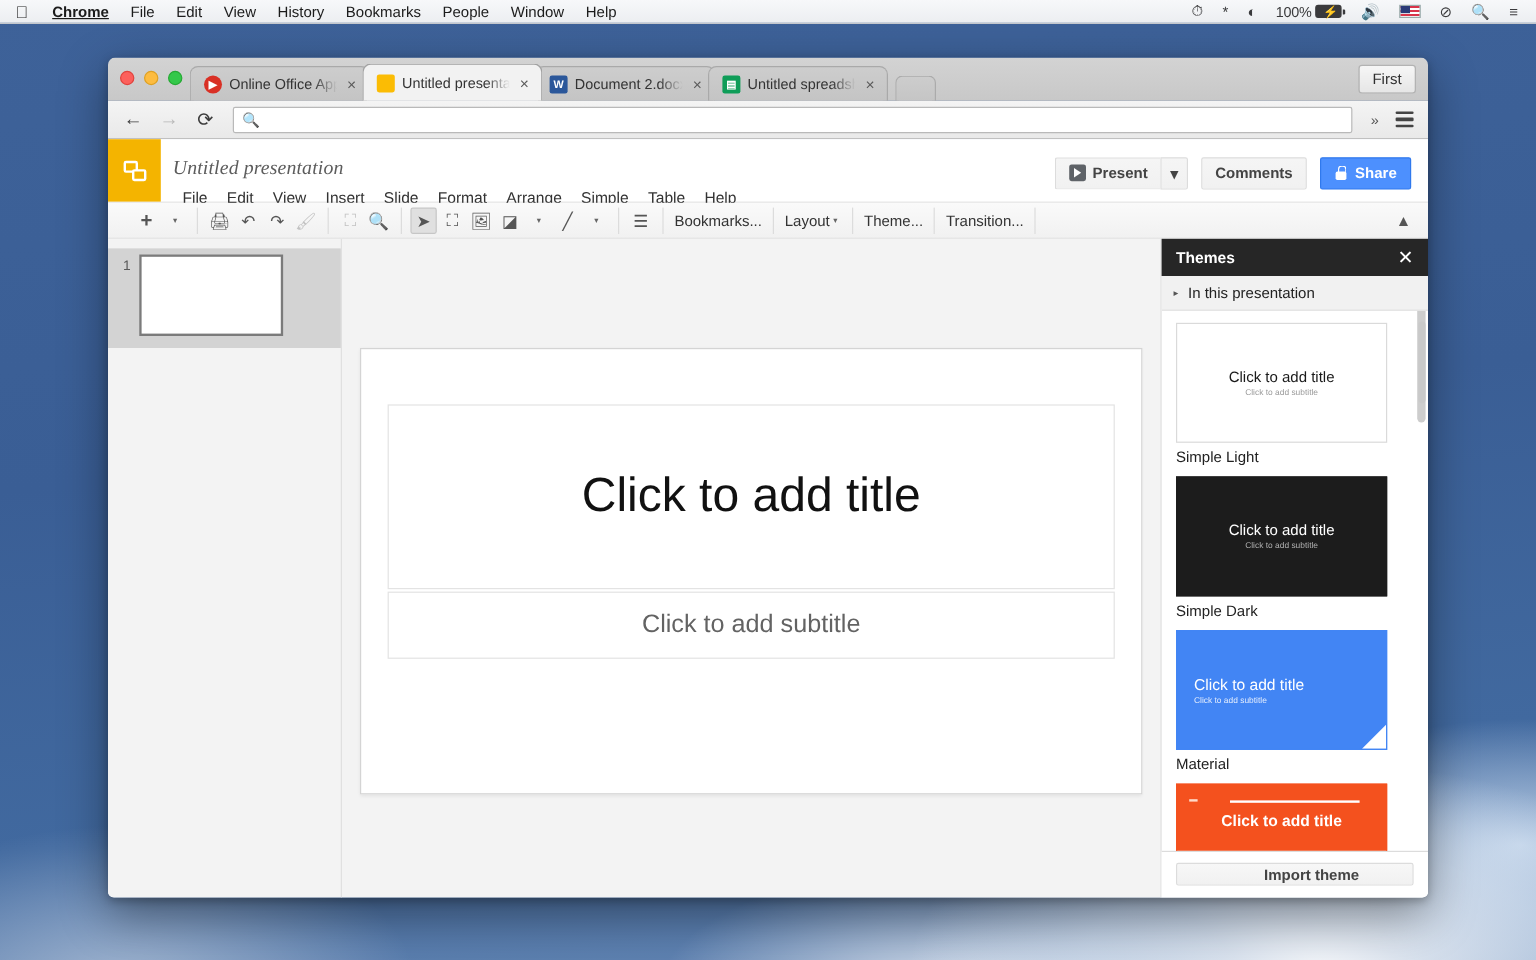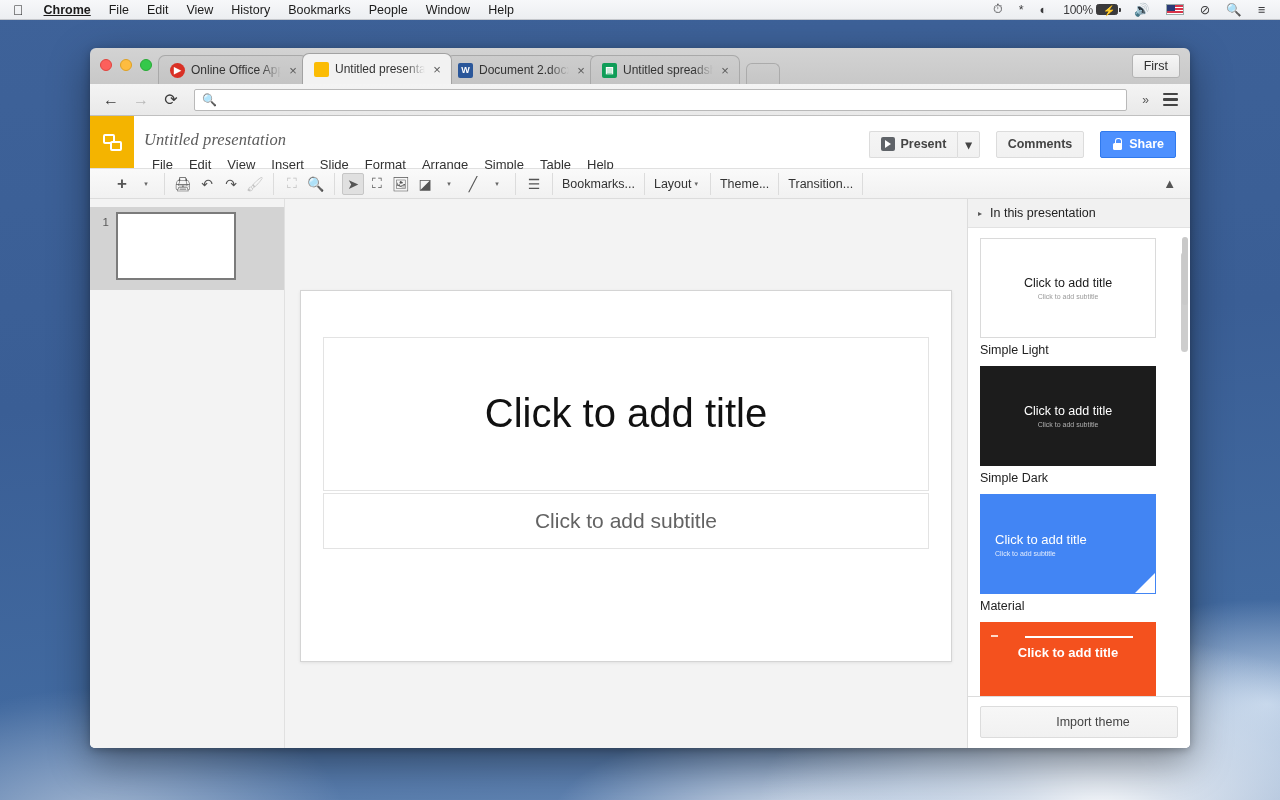--- a/index.html
+++ b/index.html
@@ -99,21 +99,21 @@
   #appheader { height:53px; display:flex; border-bottom:1px solid #e0e0e0; background:#fff; }
   #logo { width:44px; background:#f4b400; display:flex; align-items:center; justify-content:center; }
   .logoicon { position:relative; width:19px; height:17px; }
   .logoicon i { position:absolute; border:2px solid #fff; border-radius:2px; }
   .logoicon i.b1 { left:0; top:0; width:12px; height:10px; }
   .logoicon i.b2 { right:0; bottom:0; width:12px; height:10px; background:#f4b400; }
   #titlearea { flex:1; padding:14px 0 0 10px; }
   #doctitle { font-size:16.5px; color:#5c5c5c; font-style:italic; font-family:"Liberation Serif", serif; letter-spacing:.1px; }
   #menus { display:flex; margin-top:5px; }
   #menus .m { font-size:13px; color:#333; padding:2px 8px; border-radius:2px; }
-  #headbtns { display:flex; align-items:center; gap:16px; padding:0 14px 0 0; margin-top:4px; }
+  #headbtns { display:flex; align-items:center; gap:11px; padding:0 14px 0 0; margin-top:4px; }
   .gbtn { height:27px; padding:0 11px; display:flex; align-items:center; gap:6px;
      font-size:12.5px; font-weight:bold; color:#444;
      background:linear-gradient(#f5f5f5,#f1f1f1); border:1px solid #dcdcdc; border-radius:2px; }
   .gbtn.split-l { border-radius:2px 0 0 2px; border-right:none; }
   .gbtn.split-r { border-radius:0 2px 2px 0; padding:0 7px; }
   .playic { width:14px; height:14px; background:#5f6368; border-radius:2px; display:flex;
      align-items:center; justify-content:center; }
   .playic:after { content:""; border-left:6px solid #fff; border-top:4px solid transparent; border-bottom:4px solid transparent; margin-left:1.5px; }
   .gbtn.blue { background:#4d90fe; border-color:#3079ed; color:#fff; }
   .lockic { width:11px; height:12px; position:relative; }
@@ -182,22 +182,22 @@
      justify-content:center; padding-left:14px; }
   .thumb.material .tt { color:#fff; font-size:13px; } .thumb.material .ts { color:#e2ecfd; }
   .thumb.material:after { content:""; position:absolute; right:0; bottom:0; width:0; height:0;
      border-left:20px solid transparent; border-bottom:20px solid #fff; }
   .thumb.orange { background:#f4511e; border-color:#f4511e; justify-content:flex-start; padding-top:22px; }
   .thumb.orange .tt { color:#fff; font-weight:bold; font-size:13px; }
   .thumb.orange .rule { position:absolute; top:13px; left:44px; right:22px; height:1.5px; background:#fff; }
   .thumb.orange .dash { position:absolute; top:12px; left:10px; width:7px; height:1.5px; background:#ffd9c9; }
   .tname { font-size:12.5px; color:#222; margin-top:5px; }
   #themesfooter { border-top:1px solid #dcdcdc; padding:9px 12px 10px; background:#fff; }
-  #importbtn { width:100%; height:32px; display:flex; align-items:center; justify-content:center;
-     font-size:12.5px; font-weight:normal; color:#444;
+  #importbtn { width:100%; height:19px; display:flex; align-items:center; justify-content:center;
+     font-size:12.5px; font-weight:bold; color:#444;
      background:linear-gradient(#f7f7f7,#f1f1f1); border:1px solid #dcdcdc; border-radius:2px;padding-left:28px; }
   .scroll { position:absolute; right:2px; top:38px; width:6px; height:68px; background:#c9c9c9; border-radius:3px; }
   #canvscroll { position:absolute; right:2px; top:204px; width:7px; height:100px; background:#cdcdcd; border-radius:4px; }
 </style>
 </head>
 <body>
 
 <div id="wallpaper"></div>
 
 <div id="menubar">
@@ -377,20 +377,24 @@
             </div>
             <div class="ph" id="ph-sub">
               <span>Click to add subtitle</span>
             </div>
           </div>
           <div id="canvscroll"></div>
         </div>
       </div>
 
       <div id="themes">
+        <div id="themeshdr">
+          <span>Themes</span>
+          <span class="x">✕</span>
+        </div>
         <div id="themesbody">
           <div id="inpres">
             <span class="tri">▸</span>
             <span>In this presentation</span>
           </div>
           <div class="themelist">
 
             <div class="themecard">
               <div class="thumb light">
                 <span class="tt">Click to add title</span>

